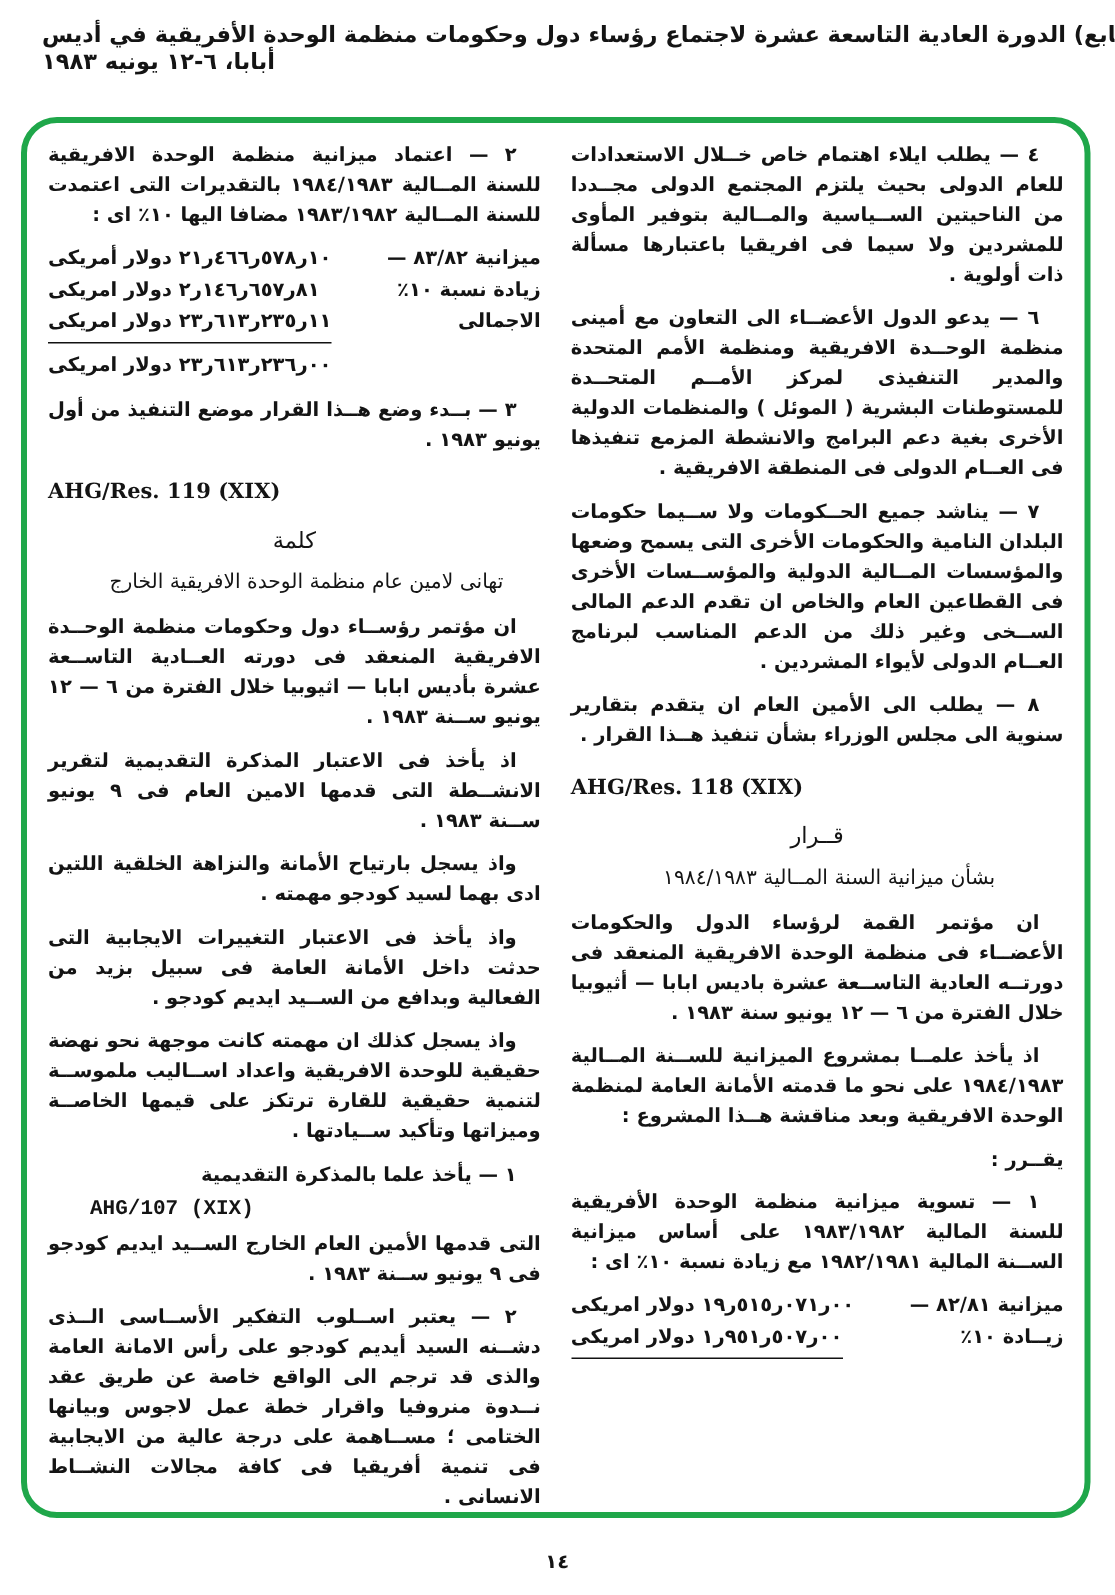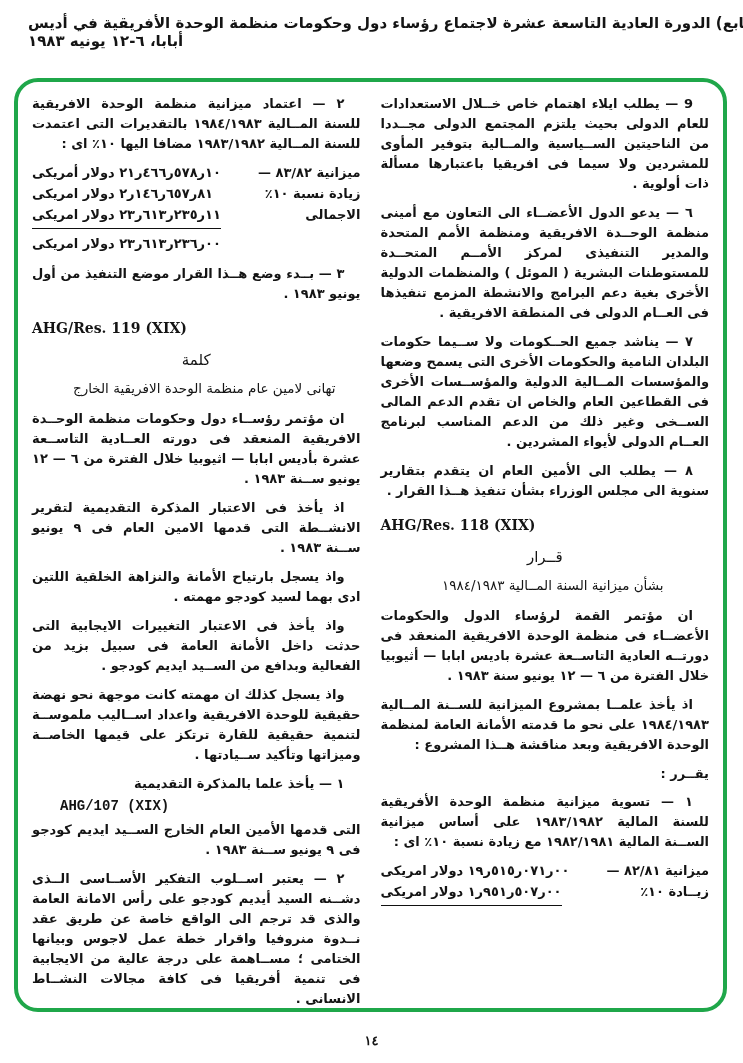--- a/index.html
+++ b/index.html
@@ -34,34 +34,34 @@
   
   .budget{margin:2px 0 10px 0;}
   .brow{display:flex;direction:rtl;justify-content:space-between;align-items:baseline;margin:1px 0;}
   .blabel{white-space:nowrap;}
   .bamount{white-space:nowrap;}
   .bamount.ruled{border-bottom:1.8px solid #111;padding-bottom:3px;}
   .brow.after-rule{margin-top:5px;}
   .num{direction:ltr;unicode-bidi:bidi-override;display:inline-block;}
   
   .page-footer{position:absolute;bottom:14px;left:0;width:100%;text-align:center;
-    font-size:13px;font-weight:bold;direction:rtl;font-family:Liberation Serif, serif;}
+    font-size:13px;font-weight:bold;direction:rtl;}
 </style>
 </head>
 <body>
 
 <div class="page-header">
   <div class="hdr-line1">(تابع) الدورة العادية التاسعة عشرة لاجتماع رؤساء دول وحكومات منظمة الوحدة الأفريقية في أديس أبابا، ٦-١٢ يونيه ١٩٨٣</div>
 </div>
 
 <div class="green-box">
   <div class="columns">
 
     <div class="col">
-      <p class="para">9 — يطلب ايلاء اهتمام خاص خــلال الاستعدادات للعام الدولى بحيث يلتزم المجتمع الدولى مجــددا من الناحيتين الســياسية والمــالية بتوفير المأوى للمشردين ولا سيما فى افريقيا باعتبارها مسألة ذات أولوية .</p>
+      <p class="para">٤ — يطلب ايلاء اهتمام خاص خــلال الاستعدادات للعام الدولى بحيث يلتزم المجتمع الدولى مجــددا من الناحيتين الســياسية والمــالية بتوفير المأوى للمشردين ولا سيما فى افريقيا باعتبارها مسألة ذات أولوية .</p>
       <p class="para">٦ — يدعو الدول الأعضــاء الى التعاون مع أمينى منظمة الوحــدة الافريقية ومنظمة الأمم المتحدة والمدير التنفيذى لمركز الأمــم المتحــدة للمستوطنات البشرية ( الموئل ) والمنظمات الدولية الأخرى بغية دعم البرامج والانشطة المزمع تنفيذها فى العــام الدولى فى المنطقة الافريقية .</p>
       <p class="para">٧ — يناشد جميع الحــكومات ولا ســيما حكومات البلدان النامية والحكومات الأخرى التى يسمح وضعها والمؤسسات المــالية الدولية والمؤســسات الأخرى فى القطاعين العام والخاص ان تقدم الدعم المالى الســخى وغير ذلك من الدعم المناسب لبرنامج العــام الدولى لأيواء المشردين .</p>
       <p class="para">٨ — يطلب الى الأمين العام ان يتقدم بتقارير سنوية الى مجلس الوزراء بشأن تنفيذ هــذا القرار .</p>
 
       <div class="latin">AHG/Res. 118  (XIX)</div>
 
       <div class="heading">قــرار</div>
       <div class="subheading">بشأن ميزانية السنة المــالية ١٩٨٤/١٩٨٣</div>
 
       <p class="para">ان مؤتمر القمة لرؤساء الدول والحكومات الأعضــاء فى منظمة الوحدة الافريقية المنعقد فى دورتــه العادية التاســعة عشرة باديس ابابا — أثيوبيا خلال الفترة من ٦ — ١٢ يونيو سنة ١٩٨٣ .</p>

